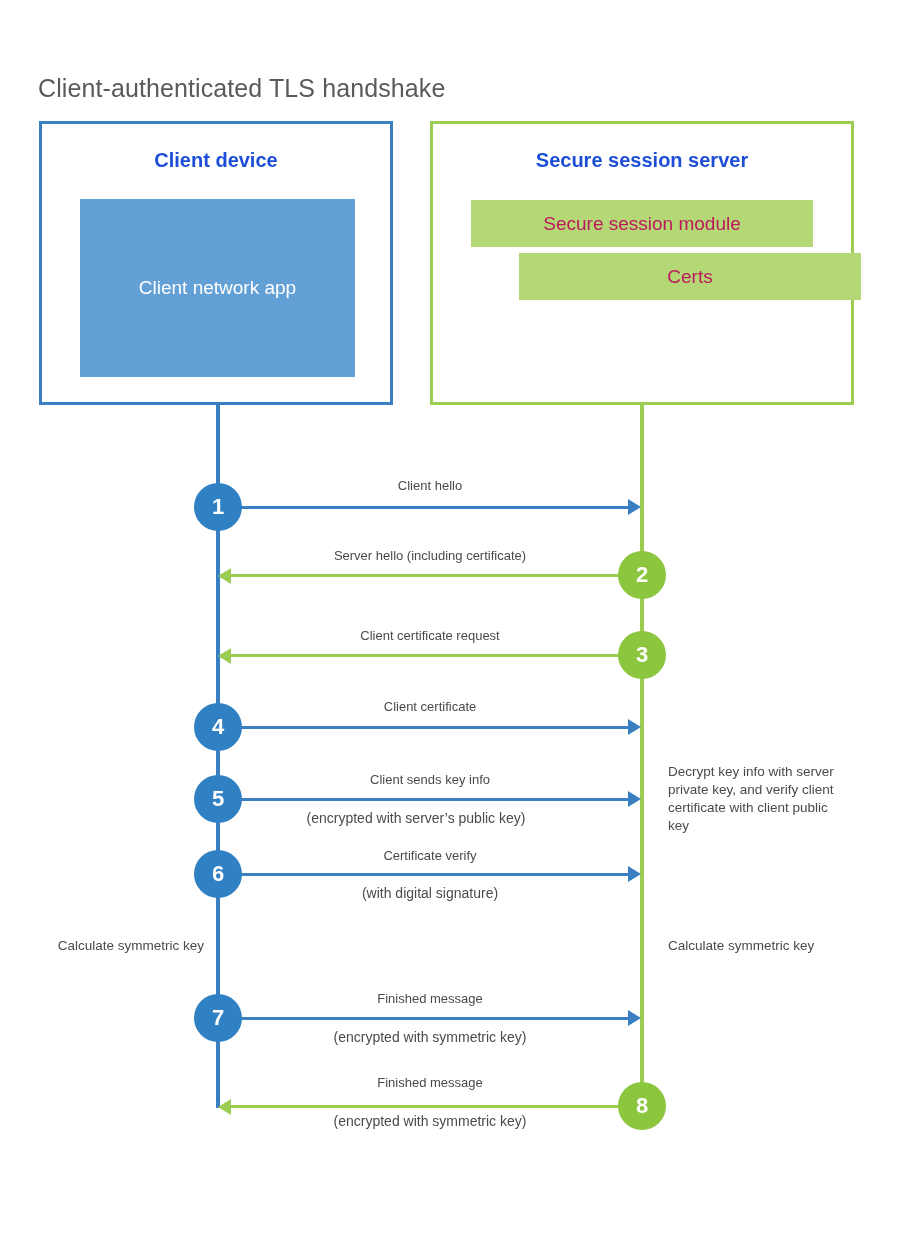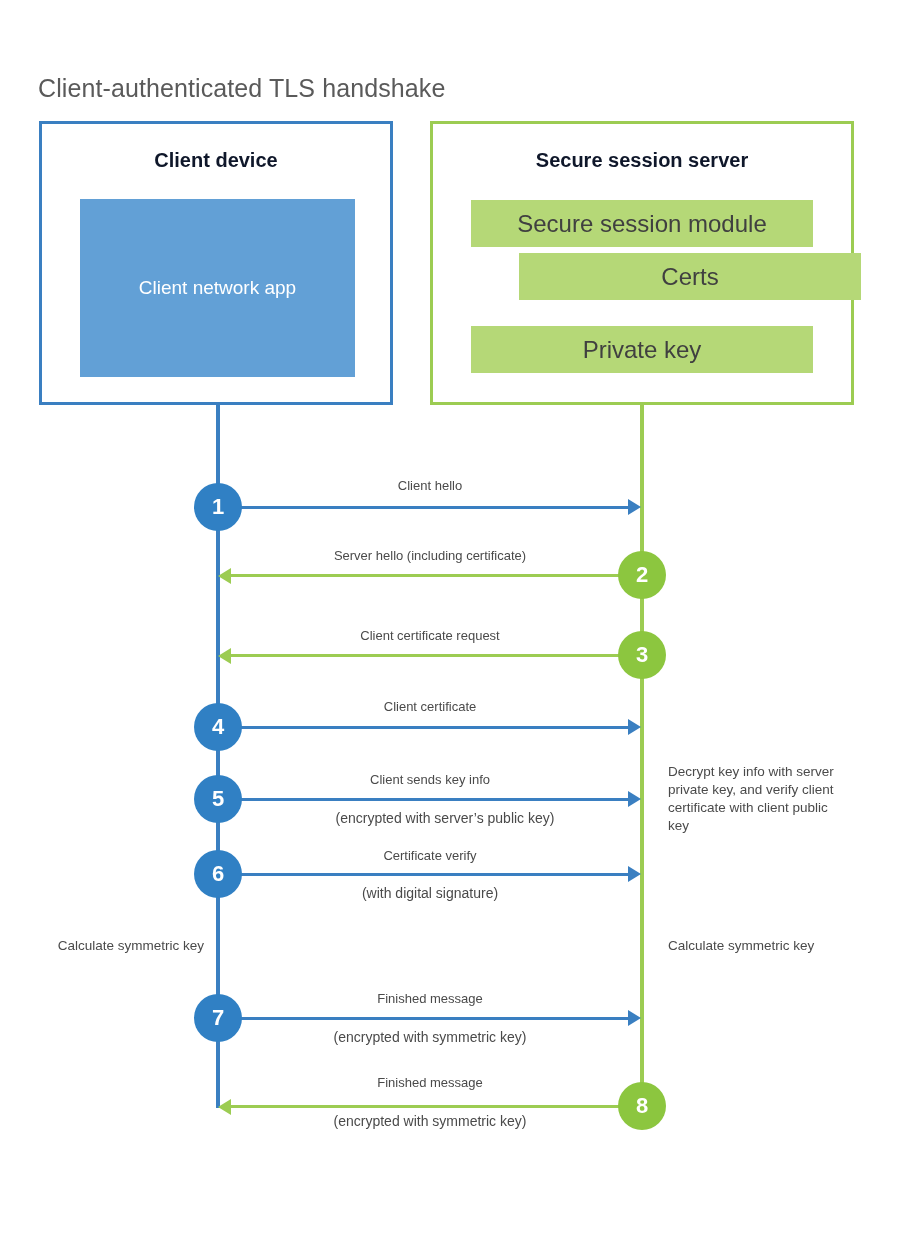--- a/index.html
+++ b/index.html
@@ -49,21 +49,21 @@
     border: 3px solid #9ccc52;
   }
   .entity-title {
     position: absolute;
     left: 0;
     right: 0;
     top: 25px;
     text-align: center;
     font-size: 20px;
     font-weight: bold;
-    color: #0f172a;
+    color: #1d4ed8;
   }
 
   #client-app {
     position: absolute;
     left: 38px;
     top: 75px;
     width: 275px;
     height: 178px;
     background: #62a0d6;
     color: #ffffff;
@@ -74,22 +74,22 @@
     justify-content: center;
     text-align: center;
   }
 
   .server-bar {
     position: absolute;
     left: 38px;
     width: 342px;
     height: 47px;
     background: #b5d877;
-    color: #404040;
-    font-size: 24px;
+    color: #be185d;
+    font-size: 19px;
     display: flex;
     align-items: center;
     justify-content: center;
     text-align: center;
   }
   #server-bar-0 { top: 76px; }
   #server-bar-1 { top: 129px; margin-left: 48px; }
   #server-bar-2 { top: 202px; }
 
   
@@ -176,21 +176,20 @@
 
 <div class="entity-box" id="client-box">
   <div class="entity-title">Client device</div>
   <div id="client-app">Client network app</div>
 </div>
 
 <div class="entity-box" id="server-box">
   <div class="entity-title">Secure session server</div>
   <div class="server-bar" id="server-bar-0">Secure session module</div>
   <div class="server-bar" id="server-bar-1">Certs</div>
-  <div class="server-bar" id="server-bar-2">Private key</div>
 </div>
 
 <div class="lifeline" id="client-lifeline"></div>
 <div class="lifeline" id="server-lifeline"></div>
 
 <div class="msg-label" style="left:218px; top:478px; width:424px;">Client hello</div>
 <div class="arrow-line arrow-blue" style="left:218px; top:506px; width:410px;"></div>
 <div class="arrow-head right-blue" style="left:628px; top:499px;"></div>
 <div class="step-circle circle-blue" style="left:194px; top:483px;">1</div>
 
@@ -206,21 +205,21 @@
 
 <div class="msg-label" style="left:218px; top:699px; width:424px;">Client certificate</div>
 <div class="arrow-line arrow-blue" style="left:218px; top:726px; width:410px;"></div>
 <div class="arrow-head right-blue" style="left:628px; top:719px;"></div>
 <div class="step-circle circle-blue" style="left:194px; top:703px;">4</div>
 
 <div class="msg-label" style="left:218px; top:772px; width:424px;">Client sends key info</div>
 <div class="arrow-line arrow-blue" style="left:218px; top:798px; width:410px;"></div>
 <div class="arrow-head right-blue" style="left:628px; top:791px;"></div>
 <div class="step-circle circle-blue" style="left:194px; top:775px;">5</div>
-<div class="msg-sub" style="left:233px; top:810px; width:424px;">(encrypted with server’s public key)</div>
+<div class="msg-sub" style="left:204px; top:810px; width:424px;">(encrypted with server’s public key)</div>
 
 <div class="msg-label" style="left:218px; top:848px; width:424px;">Certificate verify</div>
 <div class="arrow-line arrow-blue" style="left:218px; top:873px; width:410px;"></div>
 <div class="arrow-head right-blue" style="left:628px; top:866px;"></div>
 <div class="step-circle circle-blue" style="left:194px; top:850px;">6</div>
 <div class="msg-sub" style="left:218px; top:885px; width:424px;">(with digital signature)</div>
 
 <div class="side-note right-align" style="left:36px; top:937px; width:168px;">Calculate symmetric key</div>
 <div class="side-note left-align" style="left:668px; top:937px; width:170px;">Calculate symmetric key</div>
 

